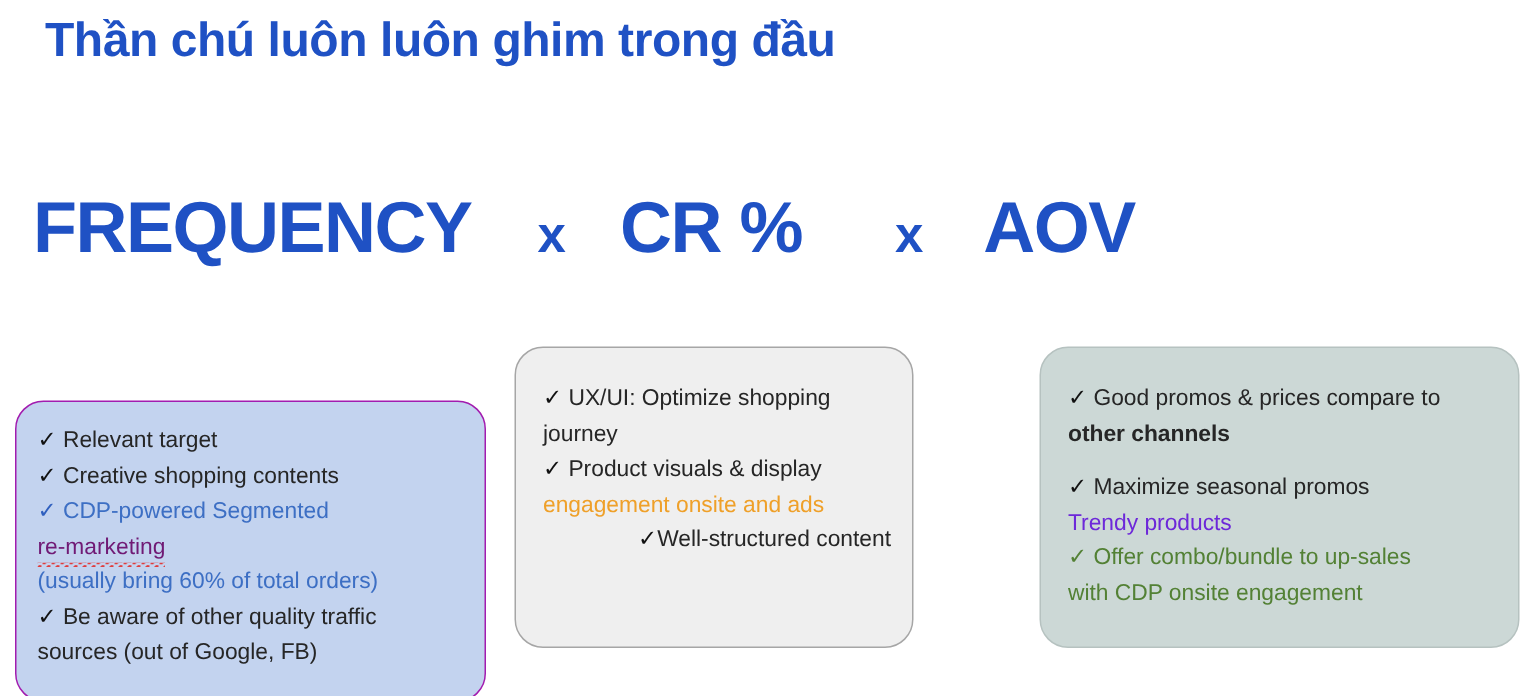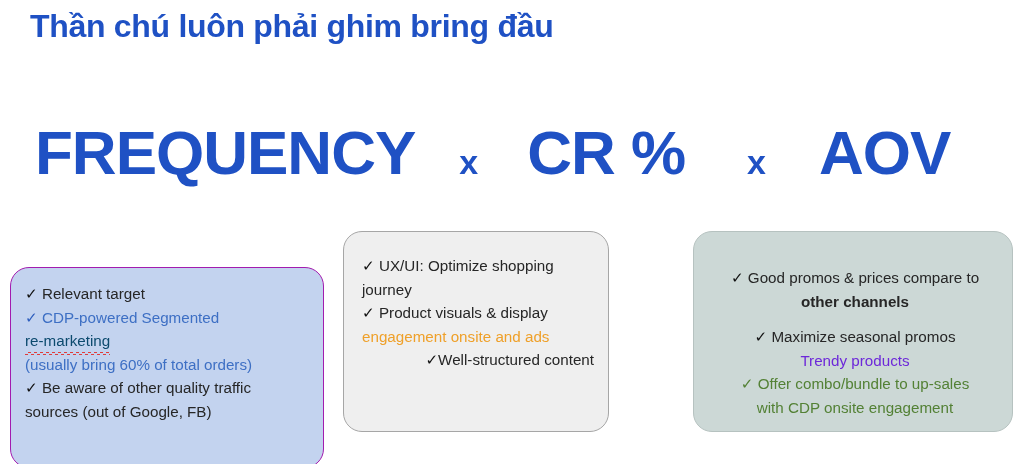--- a/index.html
+++ b/index.html
@@ -33,25 +33,24 @@
     left: 22px;
     top: 118px;
     width: 930px;
     height: 70px;
     display: flex;
     align-items: baseline;
     color: #1f51c4;
     font-weight: bold;
   }
   .formula .term {
-    font-size: 62px;
+    font-size: 48px;
     line-height: 70px;
     letter-spacing: -1px;
     white-space: nowrap;
-    margin-left: 13px;
   }
   .formula .op {
     font-size: 34px;
     line-height: 70px;
     font-weight: bold;
     white-space: nowrap;
   }
   .sp-a { width: 44px; flex: none; }
   .sp-b { width: 36px; flex: none; }
   .sp-c { width: 62px; flex: none; }
@@ -90,23 +89,22 @@
     background: #efefef;
     border: 1px solid #a6a6a6;
     padding-top: 22px;
     padding-left: 18px;
   }
   .card-3 {
     left: 693px;
     width: 320px;
     background: #ccd8d6;
     border: 1px solid #b6c2c0;
-    padding-top: 34px;
+    padding-top: 22px;
     padding-left: 18px;
-    text-align: center;
   }
 
   .line { white-space: normal; }
 
   .tick { font-weight: normal; }
 
   
   .squiggle {
     position: relative;
     display: inline-block;
@@ -121,39 +119,40 @@
     background-image:
       radial-gradient(circle at 1.5px 3px, #e03b3b 1.2px, transparent 1.4px),
       radial-gradient(circle at 4.5px 0px, #e03b3b 1.2px, transparent 1.4px);
     background-size: 6px 3px;
     background-repeat: repeat-x;
   }
 </style>
 </head>
 <body>
 
-<div class="slide-title">Thần chú luôn phải ghim bring đầu</div>
+<div class="slide-title">Thần chú luôn luôn ghim trong đầu</div>
 
 <div class="formula">
   <span class="term">FREQUENCY</span>
   <span class="sp-a"></span>
   <span class="op">x</span>
   <span class="sp-b"></span>
   <span class="term">CR %</span>
   <span class="sp-c"></span>
   <span class="op">x</span>
   <span class="sp-d"></span>
   <span class="term">AOV</span>
 </div>
 
 <div class="cards">
   <div class="card card-1">
       <div class="line" style="color: rgb(38, 38, 38);"><span class="tick" style="color: rgb(17, 17, 17);">✓ </span><span>Relevant target</span></div>
+      <div class="line" style="color: rgb(38, 38, 38);"><span class="tick" style="color: rgb(17, 17, 17);">✓ </span><span>Creative shopping contents</span></div>
       <div class="line" style="color: rgb(61, 111, 196);"><span class="tick" style="color: rgb(47, 95, 190);">✓ </span><span>CDP-powered Segmented</span></div>
-      <div class="line" style="color: #0c4a6e;"><span class="squiggle">re-marketing</span></div>
+      <div class="line" style="color: #701a75;"><span class="squiggle">re-marketing</span></div>
       <div class="line" style="color: rgb(61, 111, 196);"><span>(usually bring 60% of total orders)</span></div>
       <div class="line" style="color: rgb(38, 38, 38);"><span class="tick" style="color: rgb(17, 17, 17);">✓ </span><span>Be aware of other quality traffic</span></div>
       <div class="line" style="color: rgb(38, 38, 38);"><span>sources (out of Google, FB)</span></div>
     </div>
   <div class="card card-2">
       <div class="line" style="color: rgb(38, 38, 38);"><span class="tick" style="color: rgb(17, 17, 17);">✓ </span><span>UX/UI: Optimize shopping journey</span></div>
       <div class="line" style="color: rgb(38, 38, 38);"><span class="tick" style="color: rgb(17, 17, 17);">✓ </span><span>Product visuals &amp; display</span></div>
       <div class="line" style="color: rgb(239, 160, 41);"><span>engagement onsite and ads</span></div>
       <div class="line" style="color: rgb(38, 38, 38); text-align: right;"><span class="tick" style="color: rgb(17, 17, 17);">✓</span><span>Well-structured content</span></div>
     </div>

